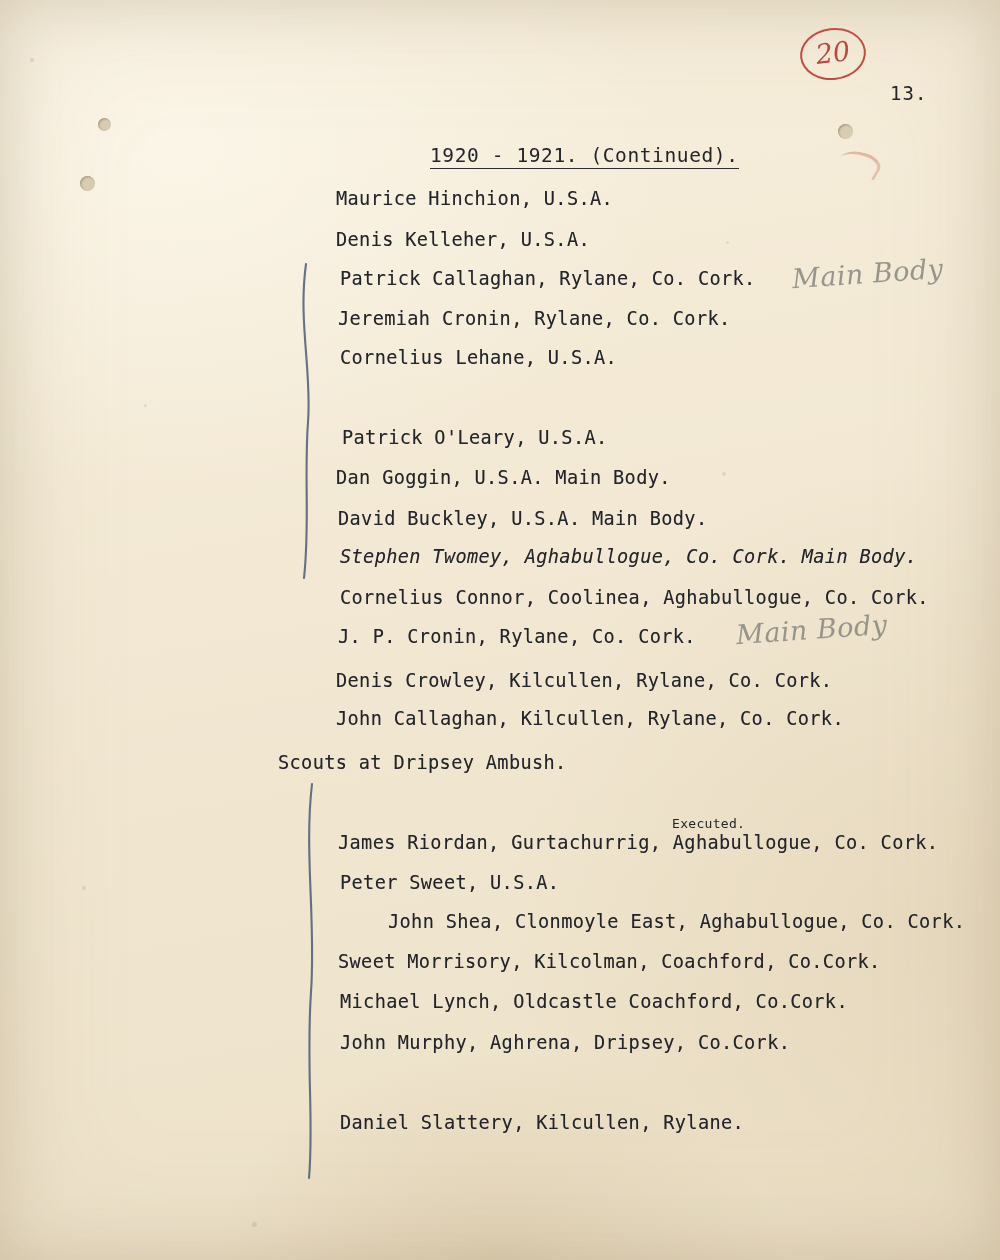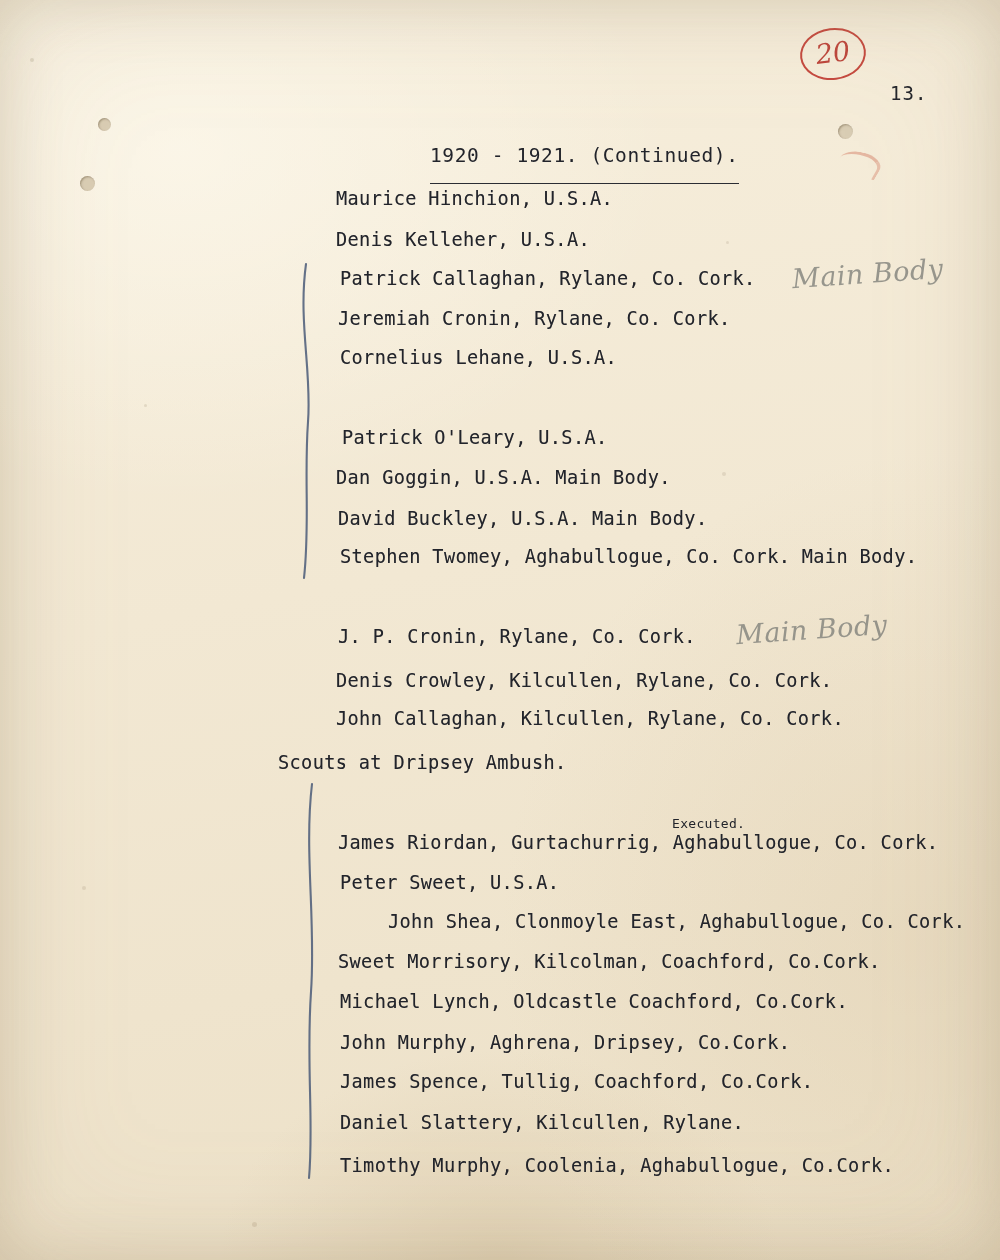--- a/index.html
+++ b/index.html
@@ -69,21 +69,21 @@
 
   
   .title {
     position: absolute;
     left: 430px;
     top: 144px;
     font-size: 19.5px;
     letter-spacing: 0.6px;
     white-space: nowrap;
   }
-  .title .u { border-bottom: 1px solid #2b2d33; padding-bottom: 16px; margin-top: 38px; }
+  .title .u { border-bottom: 1px solid #2b2d33; padding-bottom: 1px; margin-top: 38px; }
 
   
   .line {
     position: absolute;
     font-size: 18.6px;
     letter-spacing: 0.35px;
     white-space: nowrap;
     text-shadow: 0 0 0.6px rgba(40,42,50,0.35);
   }
   .sub {
@@ -168,31 +168,30 @@
   <div class="hand" style="left:736px; top:614px;">Main Body</div>
 
   <div class="line" style="left:336px; top:188px;">Maurice Hinchion, U.S.A.</div>
   <div class="line" style="left:336px; top:229px;">Denis Kelleher, U.S.A.</div>
   <div class="line" style="left:340px; top:268px;">Patrick Callaghan, Rylane, Co. Cork.</div>
   <div class="line" style="left:338px; top:308px;">Jeremiah Cronin, Rylane, Co. Cork.</div>
   <div class="line" style="left:340px; top:347px;">Cornelius Lehane, U.S.A.</div>
   <div class="line" style="left:342px; top:427px;">Patrick O'Leary, U.S.A.</div>
   <div class="line" style="left:336px; top:467px;">Dan Goggin, U.S.A. Main Body.</div>
   <div class="line" style="left:338px; top:508px;">David Buckley, U.S.A. Main Body.</div>
-  <div class="line" style="left:340px; top:546px;">Stephen Twomey, Aghabullogue, Co. Cork. Main Body.</div>
+  <div class="line" style="left:340px; top:546px;font-style:italic;">Stephen Twomey, Aghabullogue, Co. Cork. Main Body.</div>
+  <div class="line" style="left:340px; top:587px;">Cornelius Connor, Coolinea, Aghabullogue, Co. Cork.</div>
   <div class="line" style="left:338px; top:626px;">J. P. Cronin, Rylane, Co. Cork.</div>
   <div class="line" style="left:336px; top:670px;">Denis Crowley, Kilcullen, Rylane, Co. Cork.</div>
   <div class="line" style="left:336px; top:708px;">John Callaghan, Kilcullen, Rylane, Co. Cork.</div>
 
   <div class="line" style="left:278px; top:752px;">Scouts at Dripsey Ambush.</div>
 
   <div class="sub" style="left:672px; top:816px;">Executed.</div>
   <div class="line" style="left:338px; top:832px;">James Riordan, Gurtachurrig, Aghabullogue, Co. Cork.</div>
   <div class="line" style="left:340px; top:872px;">Peter Sweet, U.S.A.</div>
   <div class="line" style="left:340px; top:911px;margin-left:48px;">John Shea, Clonmoyle East, Aghabullogue, Co. Cork.</div>
   <div class="line" style="left:338px; top:951px;">Sweet Morrisory, Kilcolman, Coachford, Co.Cork.</div>
   <div class="line" style="left:340px; top:991px;">Michael Lynch, Oldcastle Coachford, Co.Cork.</div>
   <div class="line" style="left:340px; top:1032px;">John Murphy, Aghrena, Dripsey, Co.Cork.</div>
-  <div class="line" style="left:340px; top:1071px;">James Spence, Tullig, Coachford, Co.Cork.</div>
   <div class="line" style="left:340px; top:1112px;text-align:right;">Daniel Slattery, Kilcullen, Rylane.</div>
-  <div class="line" style="left:340px; top:1155px;">Timothy Murphy, Coolenia, Aghabullogue, Co.Cork.</div>
 
 </div>
 
 </body></html>

